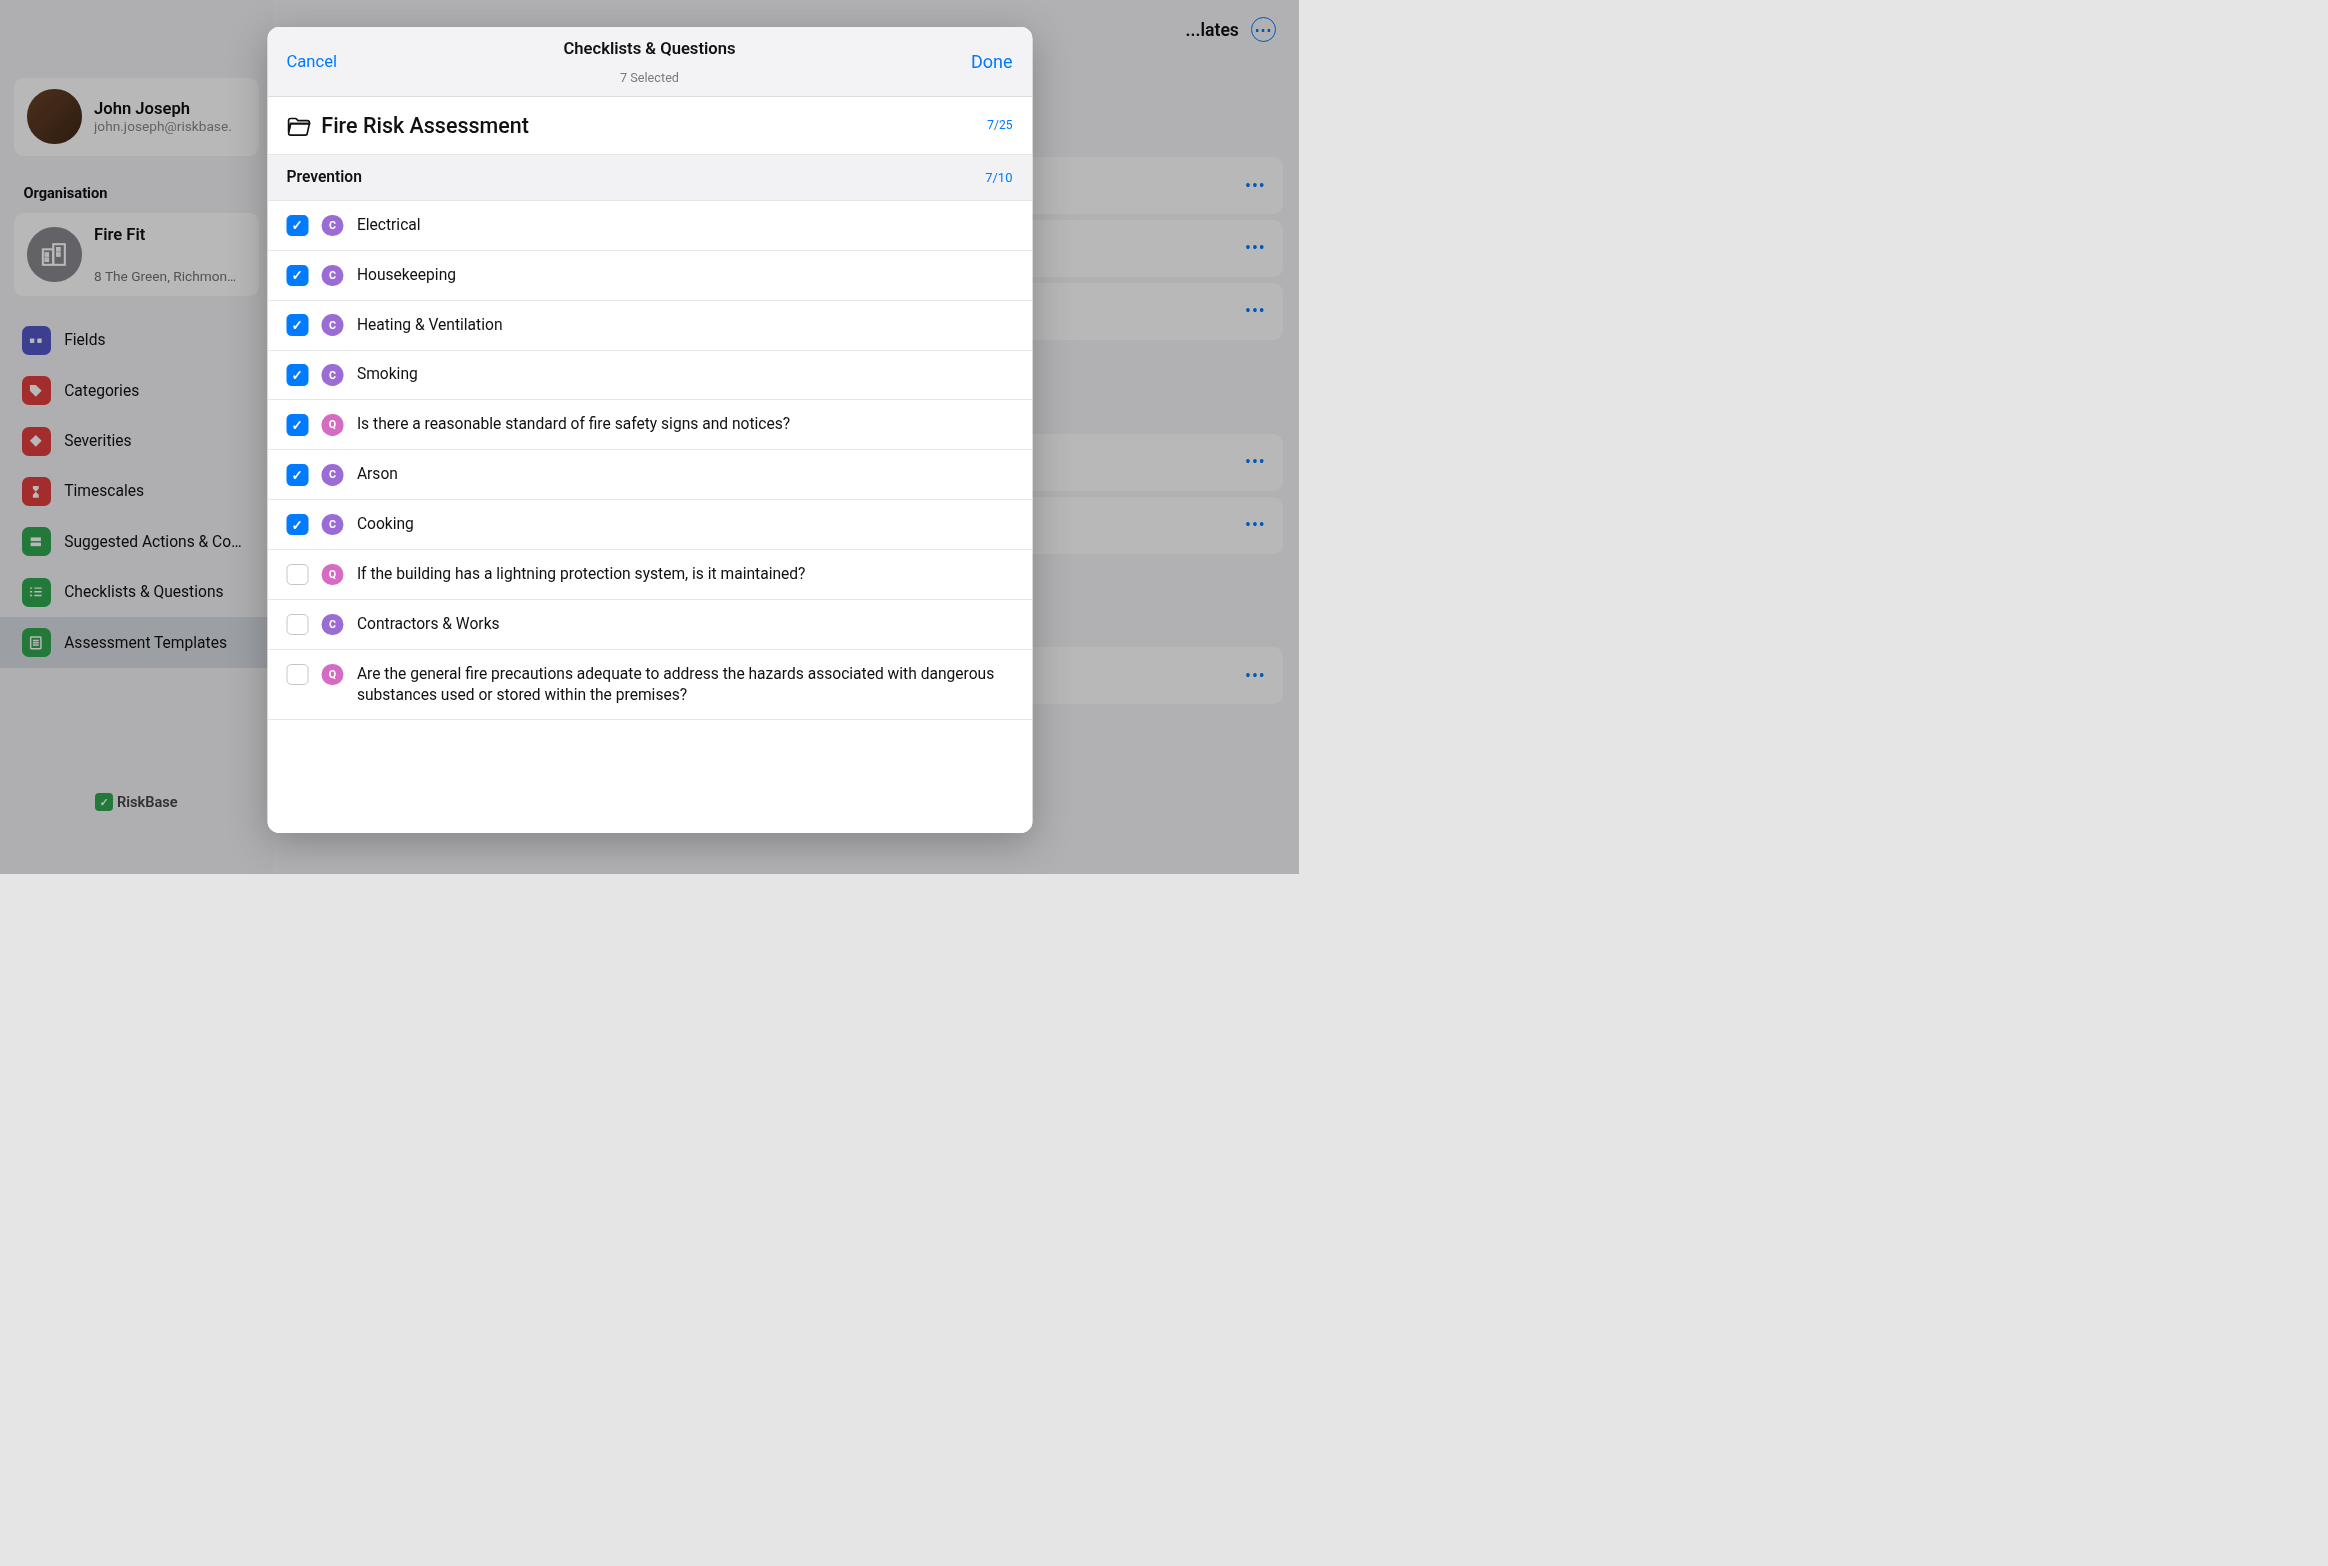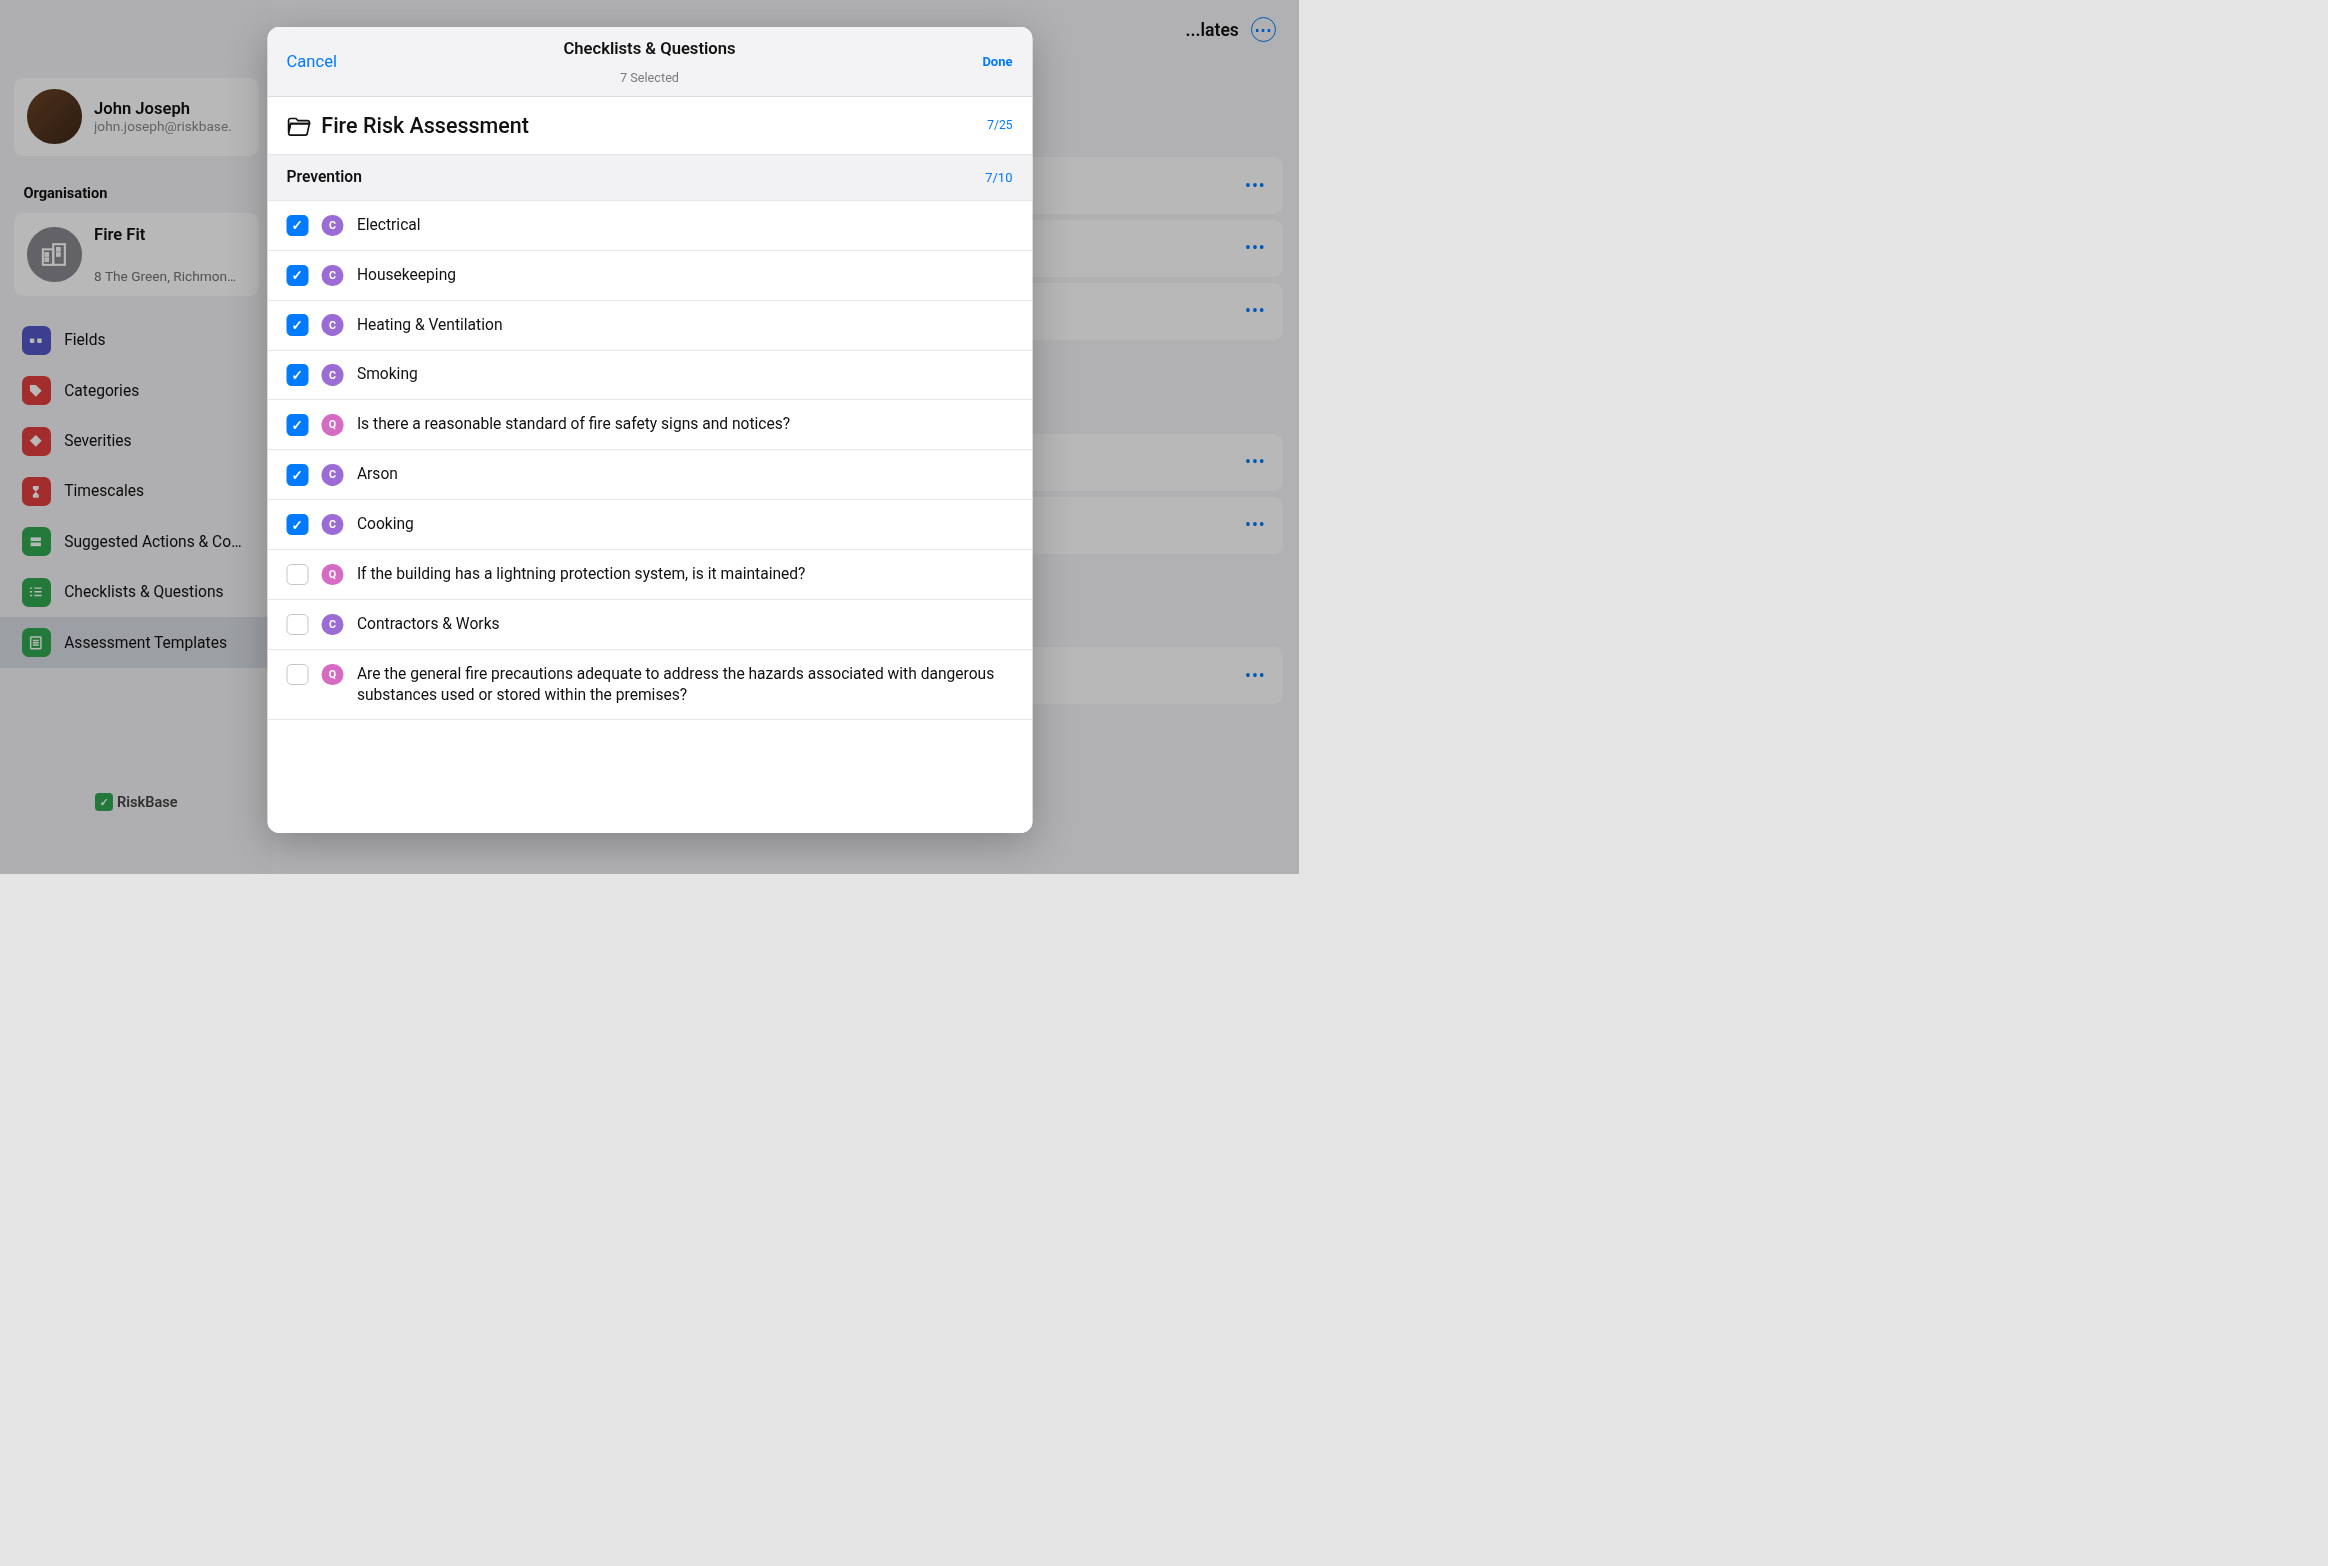--- a/index.html
+++ b/index.html
@@ -50,21 +50,21 @@
 
 .dim-overlay { position: absolute; inset: 0; background: rgba(0,0,0,0.15); }
 
 
 .modal { position: absolute; left: 50%; top: 27px; transform: translateX(-50%); width: 765px; height: 806px; background: #fff; border-radius: 11.7px; overflow: hidden; box-shadow: 0 9.8px 39px rgba(0,0,0,0.25); display: flex; flex-direction: column; }
 .modal-header { background: #f3f3f5; padding: 11.7px 19.5px 11.7px; border-bottom: 1px solid #ddd; display: flex; align-items: center; justify-content: space-between; }
 .modal-header-center { text-align: center; flex: 1; }
 .modal-title { font-size: 16.6px; font-weight: 600; color: #111; }
 .modal-subtitle { font-size: 12.7px; color: #7a7a7e; margin-top: 12px; }
 .modal-cancel { color: #007aff; font-size: 16.6px; cursor: pointer; min-width: 68px; }
-.modal-done { color: #007aff; font-size: 13px; font-weight: 700; cursor: pointer; min-width: 68px; text-align: right; }
+.modal-done { color: #007aff; font-size: 18px; font-weight: 400; cursor: pointer; min-width: 68px; text-align: right; }
 
 .modal-body { flex: 1; overflow-y: auto; background: #fff; }
 .folder-row { display: flex; align-items: center; padding: 15.6px 19.5px; border-bottom: 1px solid #e6e6e8; }
 .folder-icon { width: 25px; height: 21.5px; margin-right: 9.8px; }
 .folder-title { font-size: 21.5px; font-weight: 500; color: #111; flex: 1; }
 .count-badge { color: #007aff; font-size: 12px; }
 
 .group-header { background: #f2f2f5; padding: 13.7px 19.5px; display: flex; justify-content: space-between; align-items: center; border-bottom: 1px solid #e6e6e8; }
 .group-title { font-size: 15.6px; font-weight: 600; color: #111; }
 .group-count { color: #007aff; font-size: 13px; }

